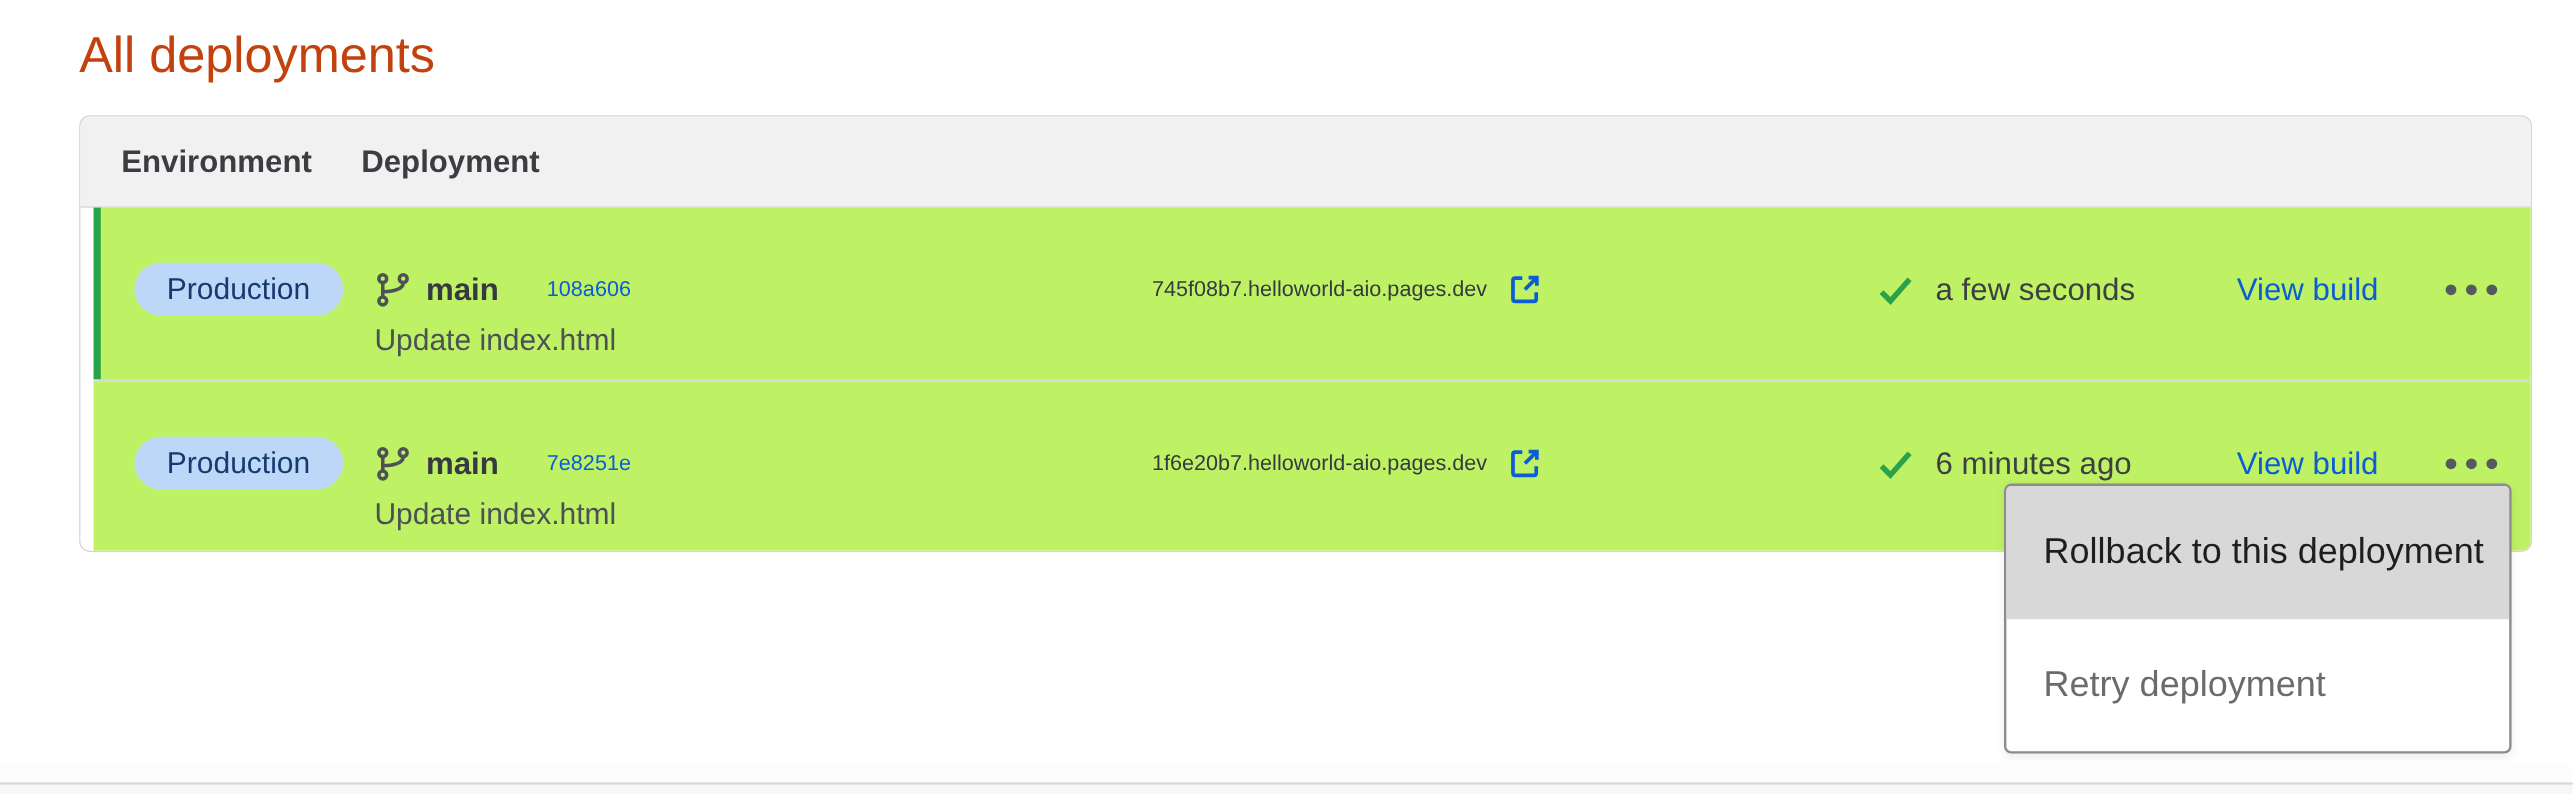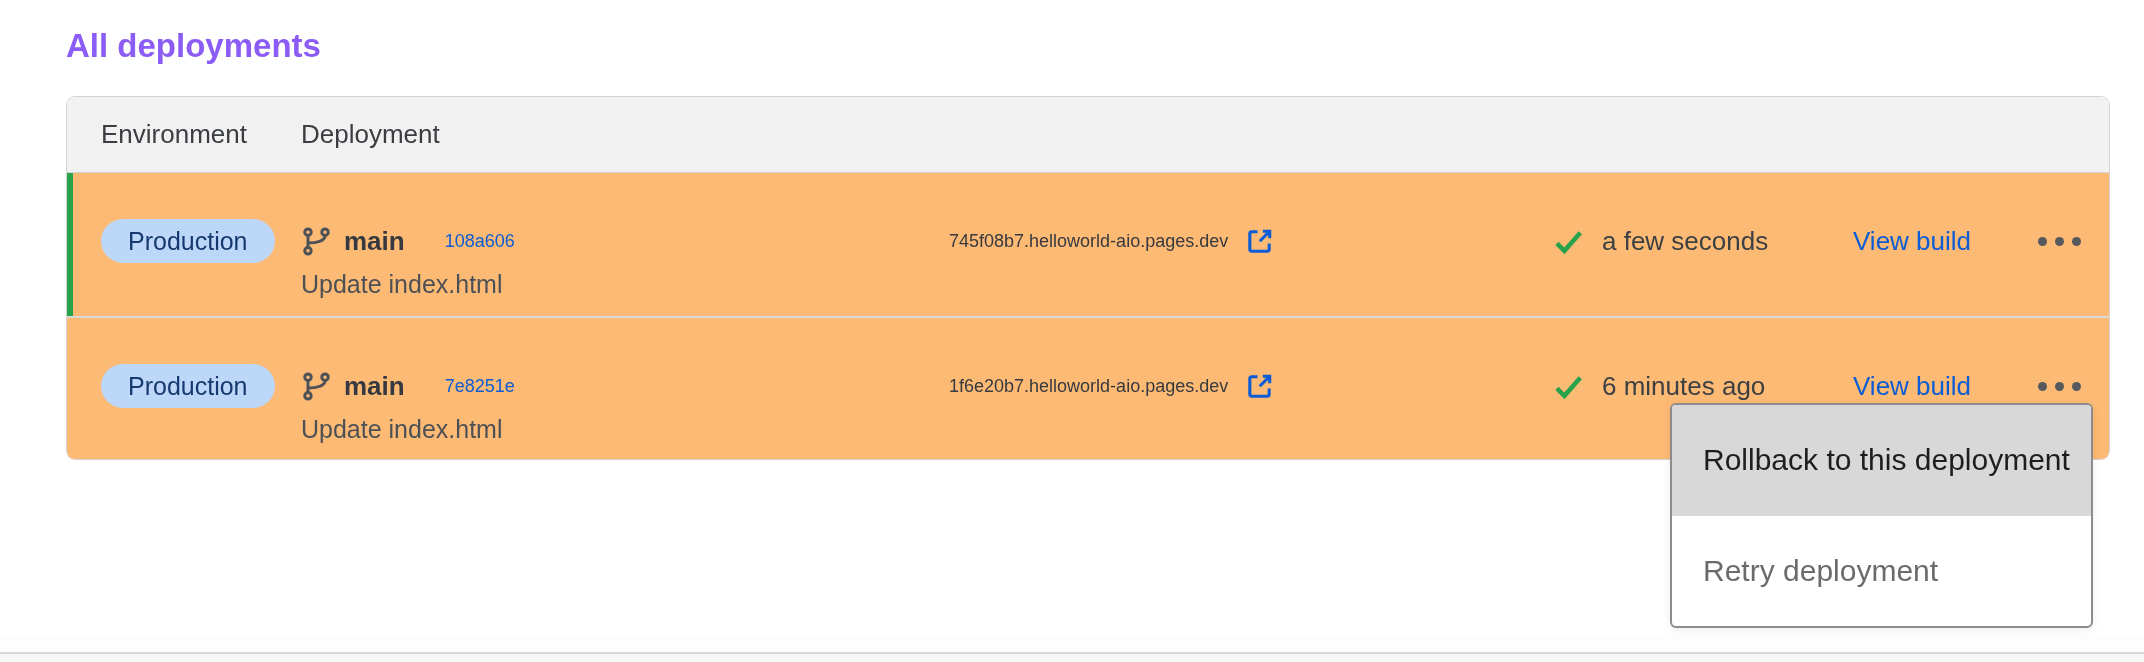--- a/index.html
+++ b/index.html
@@ -21,43 +21,43 @@
   html,body{width:2144px;height:662px;}
   body{
     font-family:"Liberation Sans","DejaVu Sans",sans-serif;
     background:#ffffff;
     position:relative;
     overflow:hidden;
     color:var(--text-primary);
   }
   .page-title{
     position:absolute;left:66px;top:26px;
-    font-size:33px;font-weight:700;color:#8b5cf6;line-height:40px;
+    font-size:42px;font-weight:400;color:#c2410c;line-height:40px;
   }
   
   .deploy-table{
     position:absolute;left:66px;top:96px;width:2044px;height:364px;
     border:1px solid var(--table-border);
     border-radius:9px;
     background:#fff;
     overflow:hidden;
   }
   .thead{
     display:flex;height:76px;align-items:center;
     background:var(--header-bg);
     border-bottom:1px solid var(--table-border);
   }
-  .th{font-size:26px;font-weight:400;color:#3a3d41;}
+  .th{font-size:26px;font-weight:700;color:#3a3d41;}
   .col{display:flex;}
   .col-env{width:234px;padding-left:34px;}
   .col-src{width:648px;}
   .col-dep{width:603px;}
   .col-status{flex:1;position:relative;}
   .row{
-    display:flex;position:relative;background:#fdba74;
+    display:flex;position:relative;background:#bef264;margin-left:11px;
   }
   .row-1{height:145px;border-bottom:2px solid var(--row-divider);}
   .row-2{height:141px;}
   .row .col{padding-top:46px;align-items:flex-start;}
   .row-1.current::before{
     content:"";position:absolute;left:0;top:0;bottom:0;width:6px;
     background:var(--success-green);
   }
   .line1{display:flex;align-items:center;height:44px;}
   .badge{

